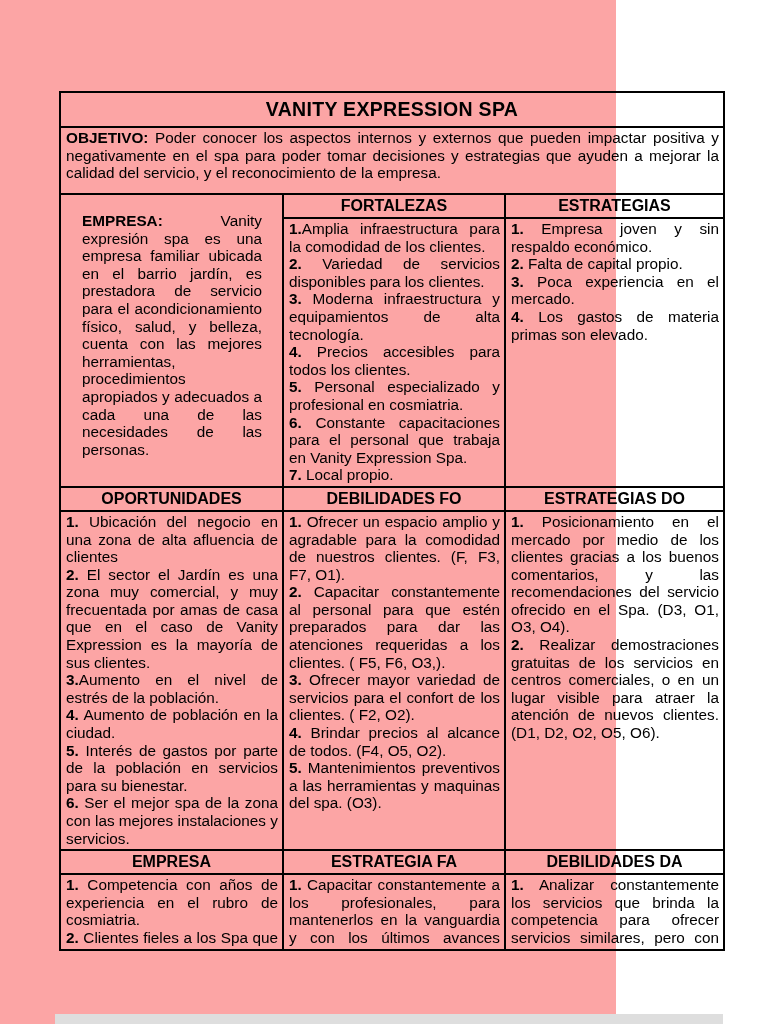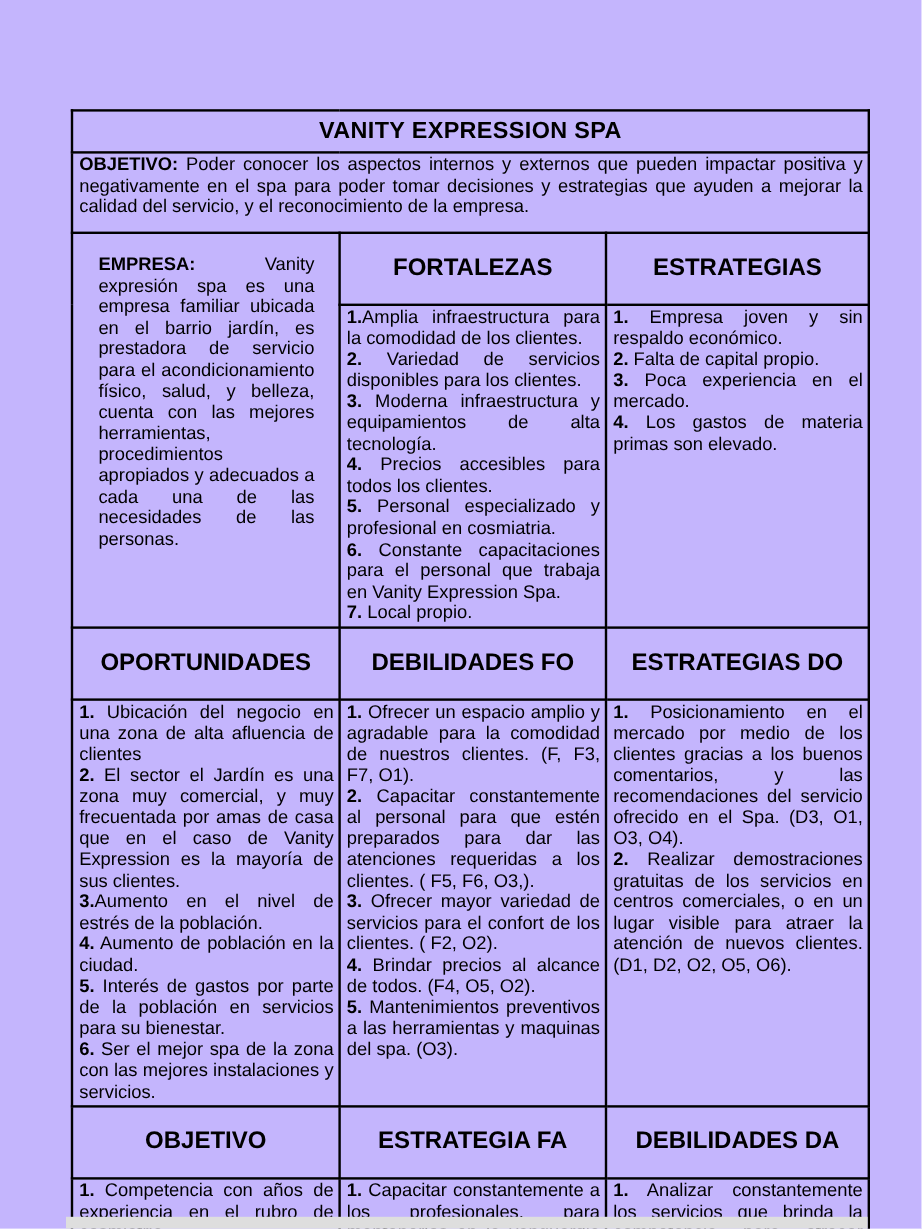--- a/index.html
+++ b/index.html
@@ -7,23 +7,23 @@
     padding: 0;
     width: 768px;
     height: 1024px;
     background: #ffffff;
     overflow: hidden;
     font-family: "Liberation Sans", sans-serif;
     color: #000000;
   }
   .page {
     position: relative;
-    width: 768px;
+    width: 616px;
     height: 1024px;
-    background: #c4b5fd;
+    background: #fca5a5;
   }
   table.swot {
     position: absolute;
     left: 59px;
     top: 91px;
     width: 664px;
     border-collapse: collapse;
     table-layout: fixed;
   }
   table.swot td, table.swot th {
@@ -45,22 +45,22 @@
   tr.r-obj td {
     height: 62px;
     text-align: justify;
     margin-left: 44px;
   }
   table.swot th {
     height: 20px;
     vertical-align: middle;
     text-align: center;
     font-weight: bold;
-    font-size: 20px;
-    padding: 19px 2px;
+    font-size: 16px;
+    padding: 1px 2px;
   }
   tr.r-body1 > td.body { height: 259px; }
   tr.r-body2 > td.body { height: 324px; }
   .li {
     margin: 0;
     text-align: justify;
   }
   .just { margin: 16px; text-align: justify; }
   .b { font-weight: bold; }
   
@@ -142,21 +142,21 @@
             <p class="li"><b>4.</b> Brindar precios al alcance de todos. (F4, O5, O2).</p>
             <p class="li"><b>5.</b> Mantenimientos preventivos a las herramientas y maquinas del spa. (O3).</p>
           </td>
       <td class="body">
             <p class="li"><b>1.</b> Posicionamiento en el mercado por medio de los clientes gracias a los buenos comentarios, y las recomendaciones del servicio ofrecido en el Spa. (D3, O1, O3, O4).</p>
             <p class="li"><b>2.</b> Realizar demostraciones gratuitas de los servicios en centros comerciales, o en un lugar visible para atraer la atención de nuevos clientes. (D1, D2, O2, O5, O6).</p>
           </td>
     </tr>
 
     <tr class="r-head">
-      <th>OBJETIVO</th>
+      <th>EMPRESA</th>
       <th>ESTRATEGIA FA</th>
       <th>DEBILIDADES DA</th>
     </tr>
 
     <tr class="r-body3">
       <td class="body cut">
             <p class="li"><b>1.</b> Competencia con años de experiencia en el rubro de cosmiatria.</p>
             <p class="li"><b>2.</b> Clientes fieles a los Spa que</p>
           </td>
       <td class="body cut">

